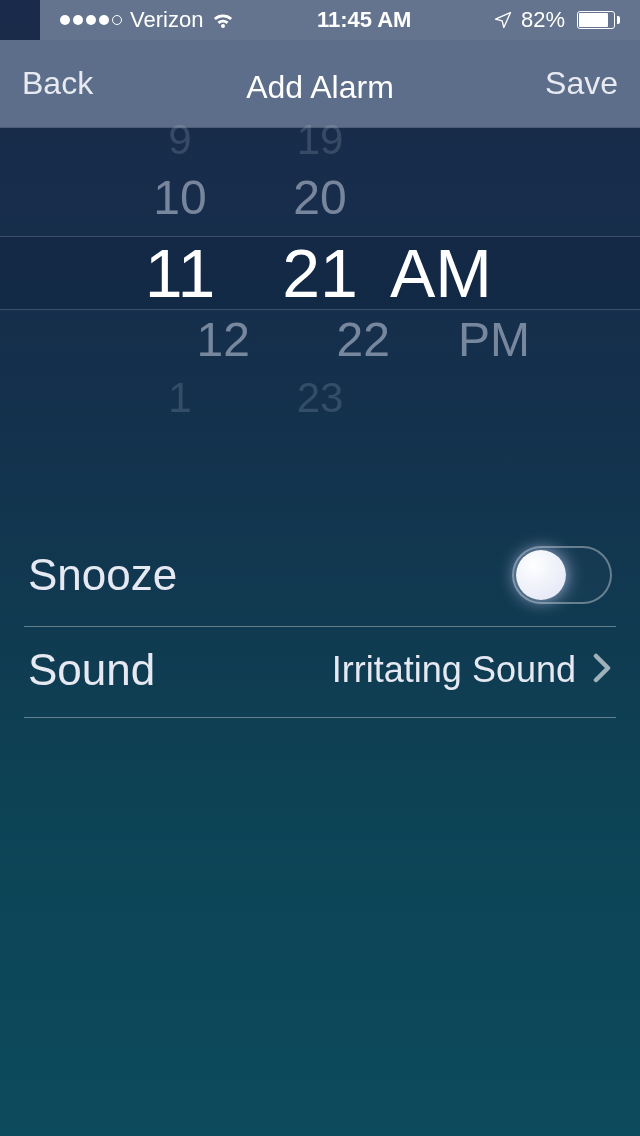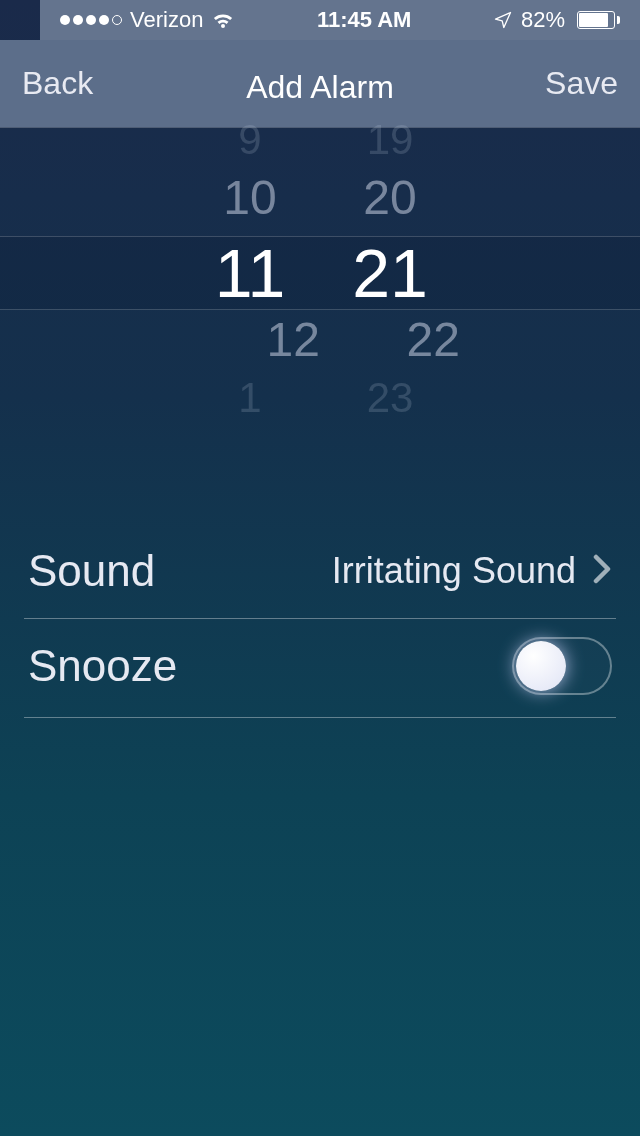--- a/index.html
+++ b/index.html
@@ -169,35 +169,44 @@
   <div class="picker-col">
     <div class="slots">
       <div class="slot s0">19</div>
       <div class="slot s1">20</div>
       <div class="slot s2">21</div>
       <div class="slot s3">22</div>
       <div class="slot s4">23</div>
     </div>
   </div>
 
+  <div class="picker-col period">
+    <div class="slots">
+      <div class="slot s0"></div>
+      <div class="slot s1"></div>
+      <div class="slot s2">AM</div>
+      <div class="slot s3">PM</div>
+      <div class="slot s4"></div>
+    </div>
+  </div>
 </div>
 
 <div class="settings">
+  <div class="row">
+    <div class="row-label">Snooze</div>
+    <div class="row-right">
+      <div class="toggle">
+        <div class="toggle-knob"></div>
+      </div>
+    </div>
+  </div>
   <div class="row">
     <div class="row-label">Sound</div>
     <div class="row-right">
       <div class="row-value">Irritating Sound</div>
       <span class="chevron">
         <svg width="20" height="30" viewBox="0 0 12 20">
             <path d="M2 2l8 8-8 8" fill="none" stroke="rgba(255,255,255,0.6)" stroke-width="3" stroke-linecap="round" stroke-linejoin="round"></path>
           </svg>
       </span>
     </div>
   </div>
-  <div class="row">
-    <div class="row-label">Snooze</div>
-    <div class="row-right">
-      <div class="toggle">
-        <div class="toggle-knob"></div>
-      </div>
-    </div>
-  </div>
 </div>
 
 </body></html>

